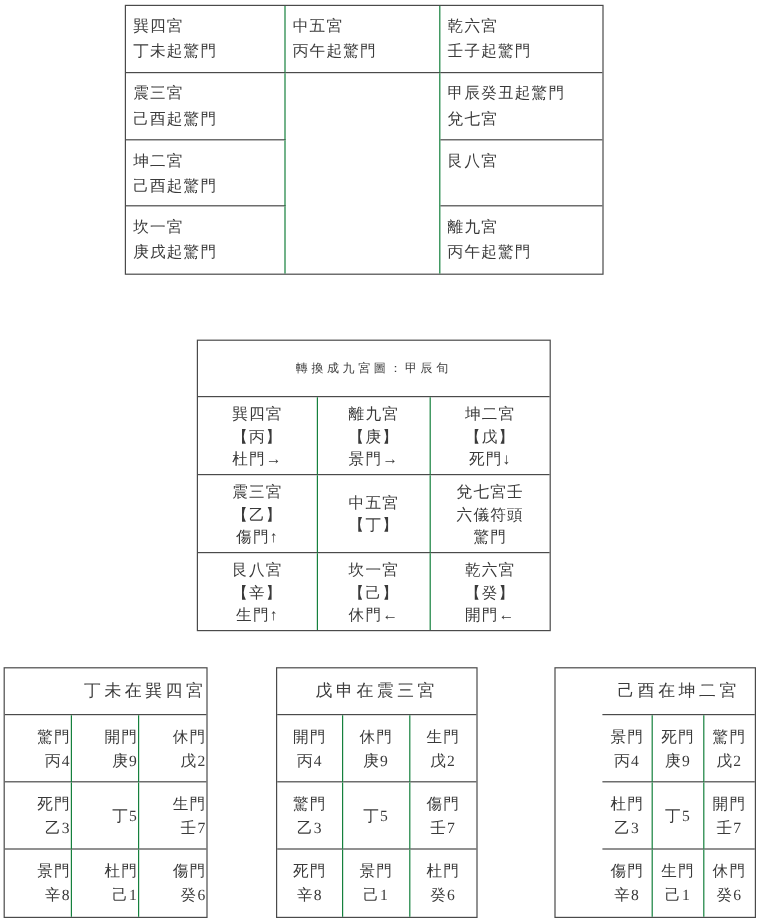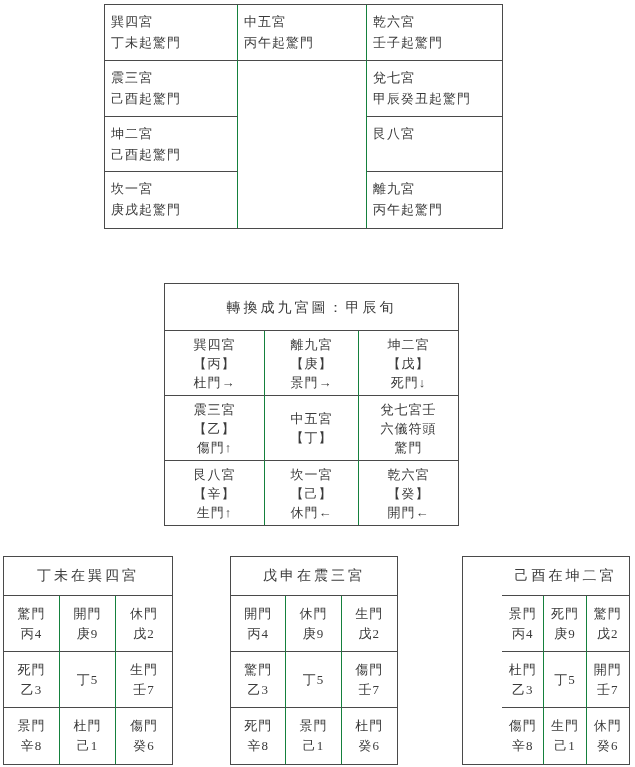--- a/index.html
+++ b/index.html
@@ -29,30 +29,30 @@
   #top-table .cell { padding:6px 2px 0 6px; line-height:21px; letter-spacing:1px; }
 
   
   #nine-palace {
     left:164px; top:283px; width:295px; height:243px;
     grid-template-columns:100px 94px 1fr;
     grid-template-rows:47px 65px 65px 1fr;
     font-size:13px; text-align:center;
   }
   #nine-palace .cell { display:flex; flex-direction:column; justify-content:center; line-height:19px; letter-spacing:1px; }
-  #nine-palace .title-cell { font-size:14px; letter-spacing:3px;text-align:center; }
+  #nine-palace .title-cell { font-size:10px; letter-spacing:3px;text-align:center; }
 
   
   .sgrid {
     top:556px; width:170px; height:209px;
     grid-template-columns:1fr 1fr 1fr;
     grid-template-rows:39px 56px 56px 1fr;
     font-size:13px; text-align:center;
   }
-  #grid-1 { left:3px; }
+  #grid-1 { left:3px;text-align:right; }
   #grid-2 { left:230px; width:168px; }
   #grid-3 { left:462px; width:168px;padding-left:39px; }
   .sgrid .cell { display:flex; flex-direction:column; justify-content:center; line-height:20px; letter-spacing:1px; }
   .sgrid .title-cell { font-size:14px; letter-spacing:3px; line-height:normal; }
 </style>
 </head>
 <body>
 
 <div class="tbl" id="top-table">
   <div class="cell" style="grid-area:1/1">
@@ -76,22 +76,22 @@
     <div>中五宮</div>
     <div>丙午起驚門</div>
   </div>
   <div class="cell lastrow" style="grid-area:2/2/5/3"></div>
 
   <div class="cell lastcol" style="grid-area:1/3">
     <div>乾六宮</div>
     <div>壬子起驚門</div>
   </div>
   <div class="cell lastcol" style="grid-area:2/3">
+    <div>甲辰癸丑起驚門</div>
     <div>兌七宮</div>
-    <div>甲辰癸丑起驚門</div>
   </div>
   <div class="cell lastcol" style="grid-area:3/3">
     <div>艮八宮</div>
   </div>
   <div class="cell lastcol lastrow" style="grid-area:4/3">
     <div>離九宮</div>
     <div>丙午起驚門</div>
   </div>
 </div>
 

